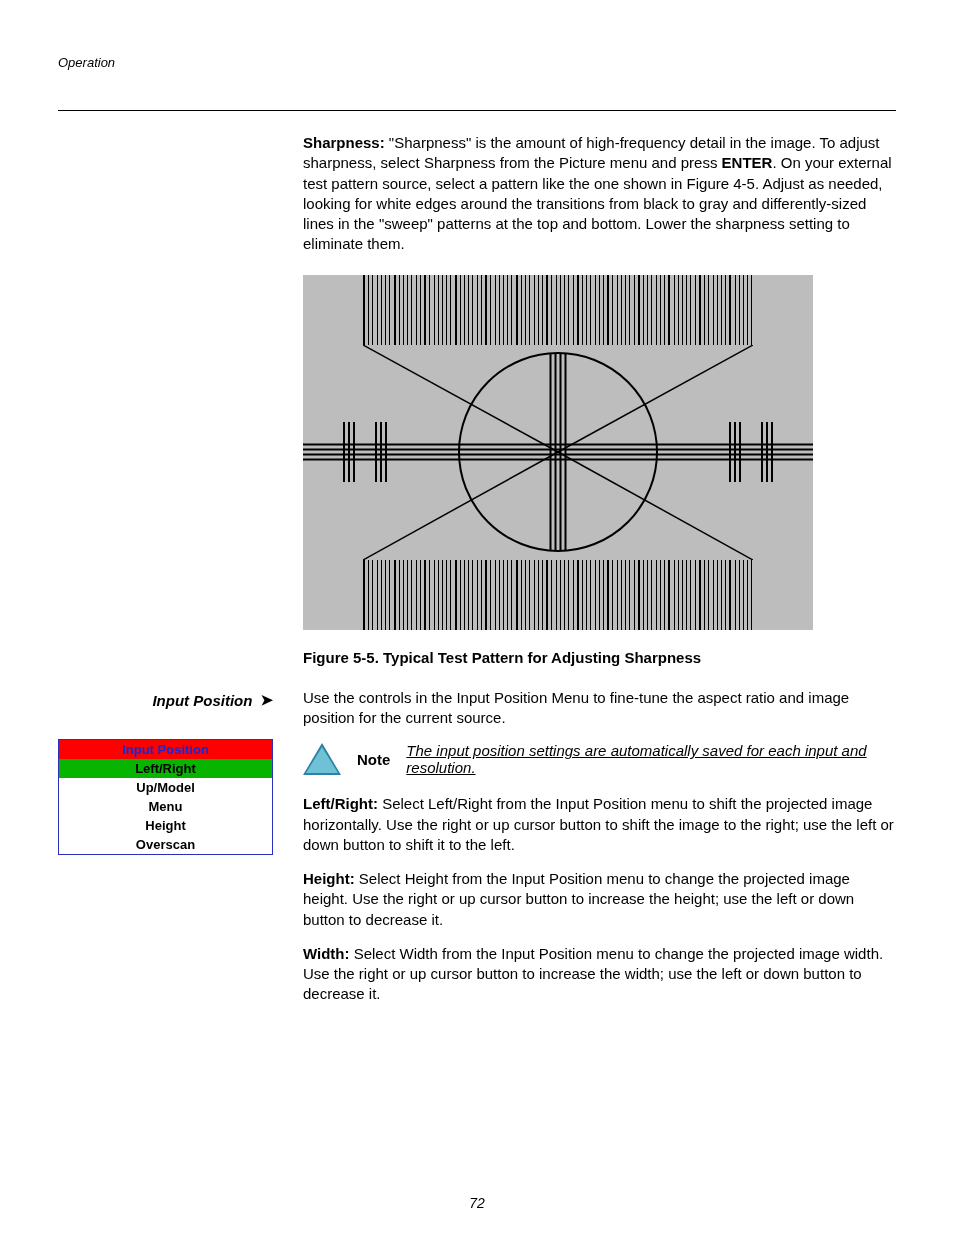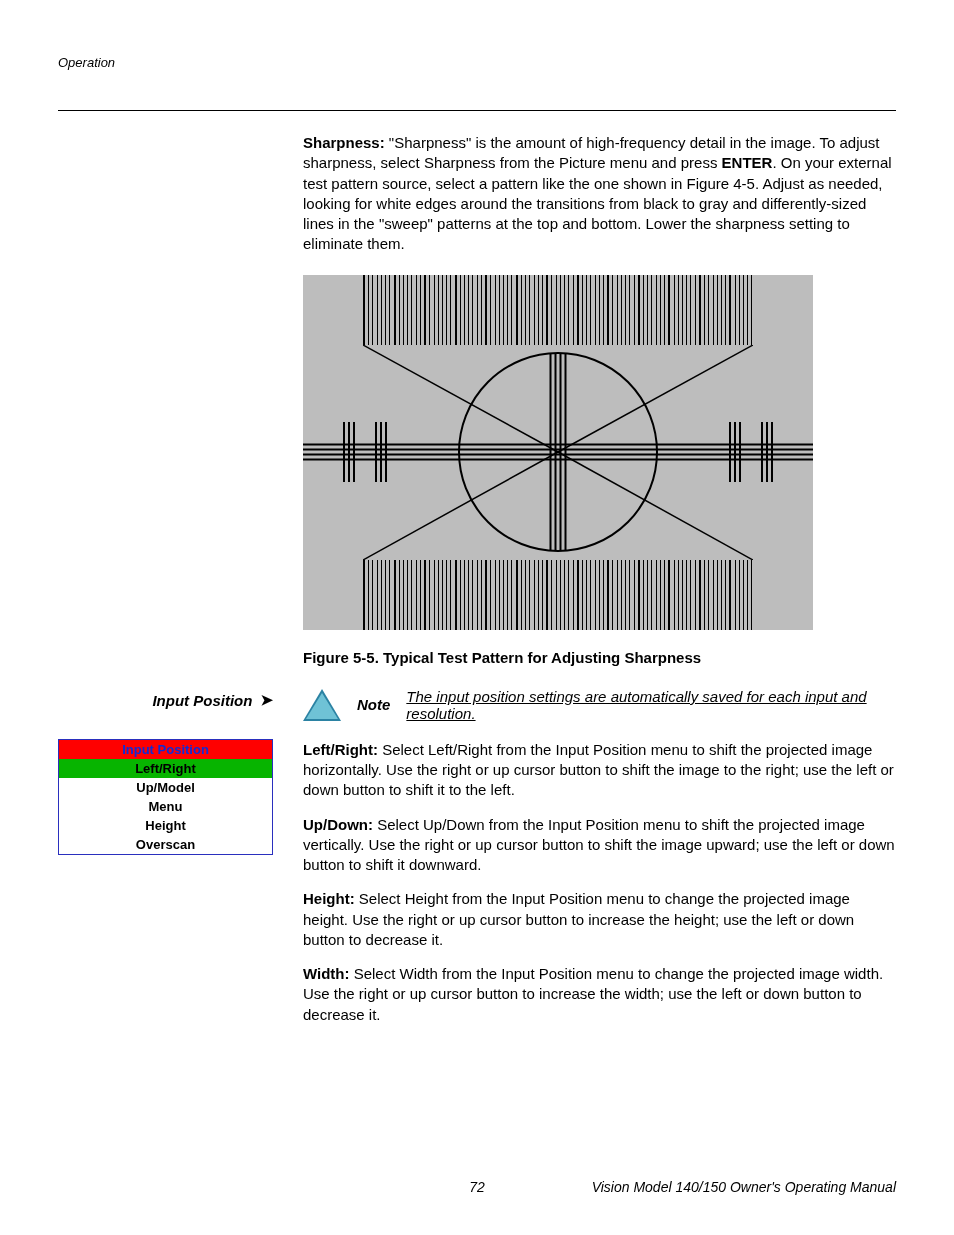--- a/index.html
+++ b/index.html
@@ -108,21 +108,21 @@
     font-size: 13px;
     font-weight: 700;
     text-align: center;
   }
   .menu-title { background: #ff0000; color: #102bd6; padding: 2px 0; }
   .menu-hl { background: #07b400; color: #000; padding: 2px 0; }
   .menu-item { padding: 2px 0; background: #fff; }
   .note-row { display: flex; gap: 16px; align-items: center; margin-bottom: 18px; }
   .note-icon { width: 0; height: 0; border-left: 19px solid transparent; border-right: 19px solid transparent; border-bottom: 32px solid #2b82a3; position: relative; flex-shrink: 0; }
   .note-icon::after { content:""; position:absolute; left:-16px; top:4px; width:0; height:0; border-left:16px solid transparent; border-right:16px solid transparent; border-bottom:26px solid #6fc2d6; }
-  .note-label { font-style: italic; font-weight: 700; flex-shrink: 0; }
+  .note-label { font-weight: 700; flex-shrink: 0; }
   .note-text { font-style: italic; text-decoration: underline; }
   .footer {
     position: absolute;
     bottom: 40px;
     left: 58px; right: 58px;
     display: flex;
     justify-content: space-between;
     font-style: italic;
     font-size: 14px;
   }
@@ -380,39 +380,36 @@
         </div>
       <div class="tickgroup right2">
           <div class="v"></div>
           <div class="v"></div>
           <div class="v"></div>
         </div>
     </div>
 
     <p class="figcap">Figure 5-5. Typical Test Pattern for Adjusting Sharpness</p>
 
+    <p>Use the controls in the Input Position Menu to fine-tune the aspect ratio and image position for the current source.</p>
 
     <div class="note-row">
       <div class="note-icon"></div>
       <div class="note-label">Note</div>
       <div class="note-text">The input position settings are automatically saved for each input and resolution.</div>
     </div>
 
     <p>
       <span class="bold">Left/Right:</span><span> Select Left/Right from the Input Position menu to shift the projected image horizontally. Use the right or up cursor button to shift the image to the right; use the left or down button to shift it to the left.</span>
-    </p>
-    <p>
-      <span class="bold">Up/Down:</span><span> Select Up/Down from the Input Position menu to shift the projected image vertically. Use the right or up cursor button to shift the image upward; use the left or down button to shift it downward.</span>
     </p>
     <p>
       <span class="bold">Height:</span><span> Select Height from the Input Position menu to change the projected image height. Use the right or up cursor button to increase the height; use the left or down button to decrease it.</span>
     </p>
     <p>
       <span class="bold">Width:</span><span> Select Width from the Input Position menu to change the projected image width. Use the right or up cursor button to increase the width; use the left or down button to decrease it.</span>
     </p>
   </div>
 </div>
 
 <div class="footer">
   <span></span>
   <span class="pagenum">72</span>
-  <span>Vision Model 140/150 Owner's Operating Manual</span>
 </div>
 
 </body></html>

